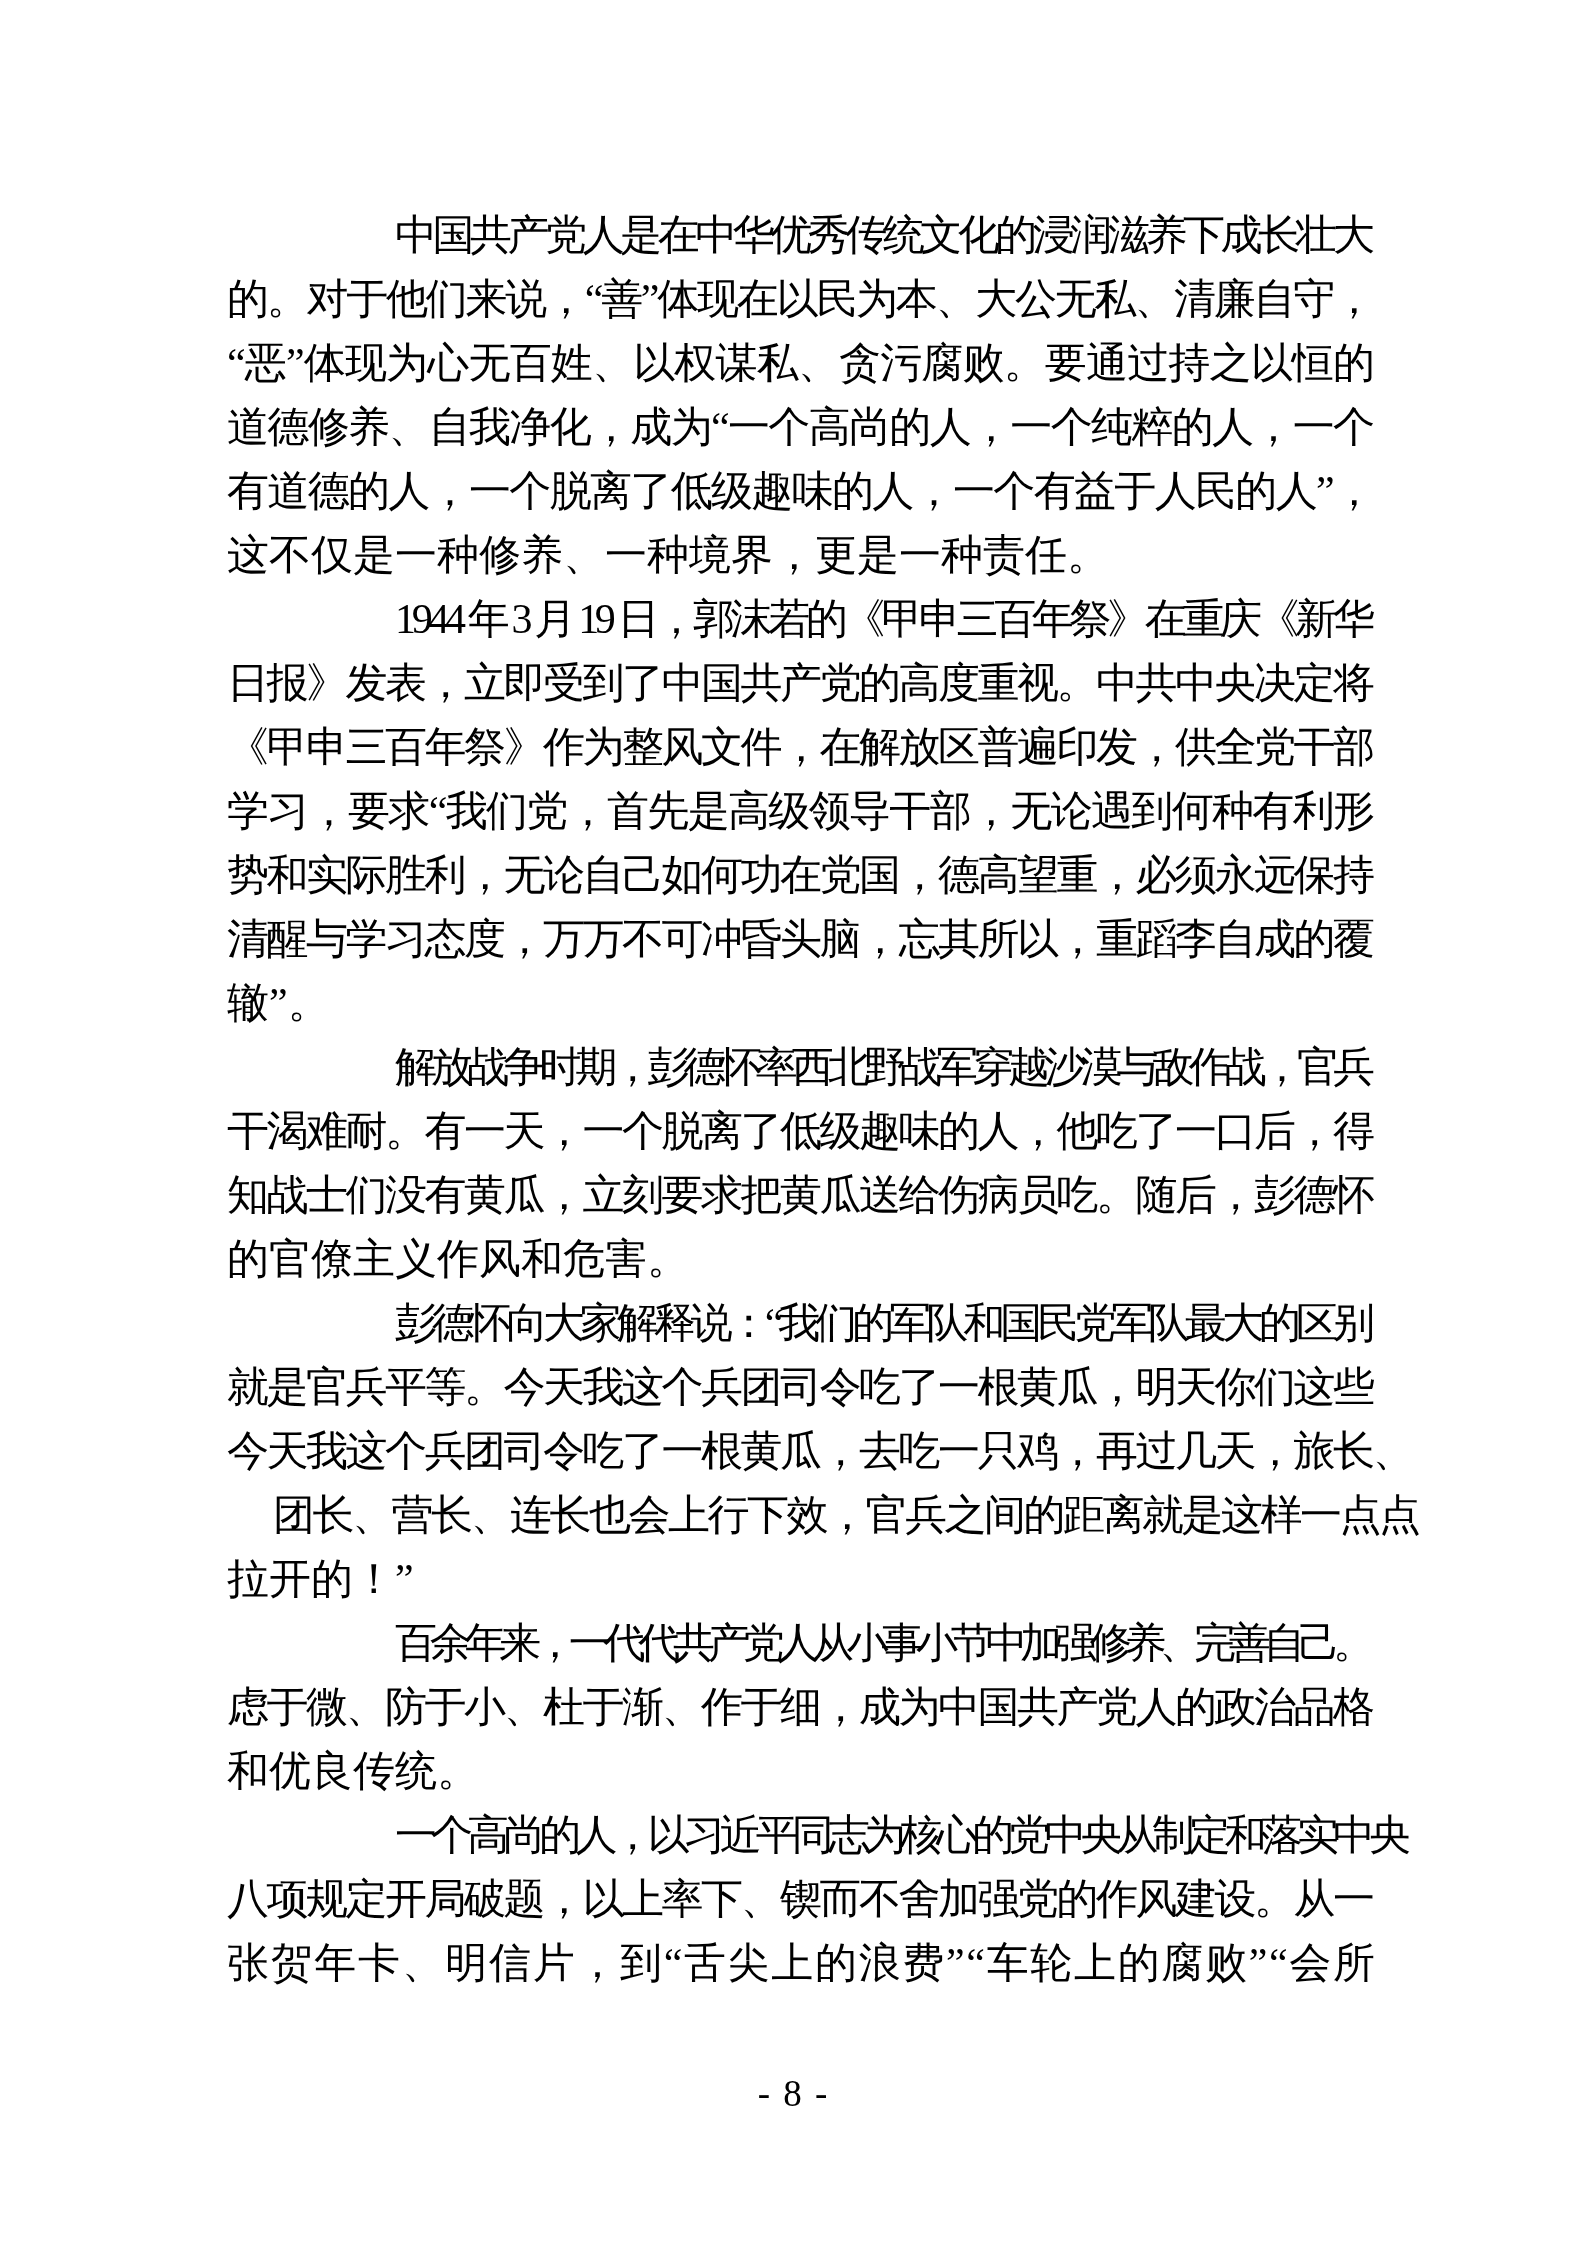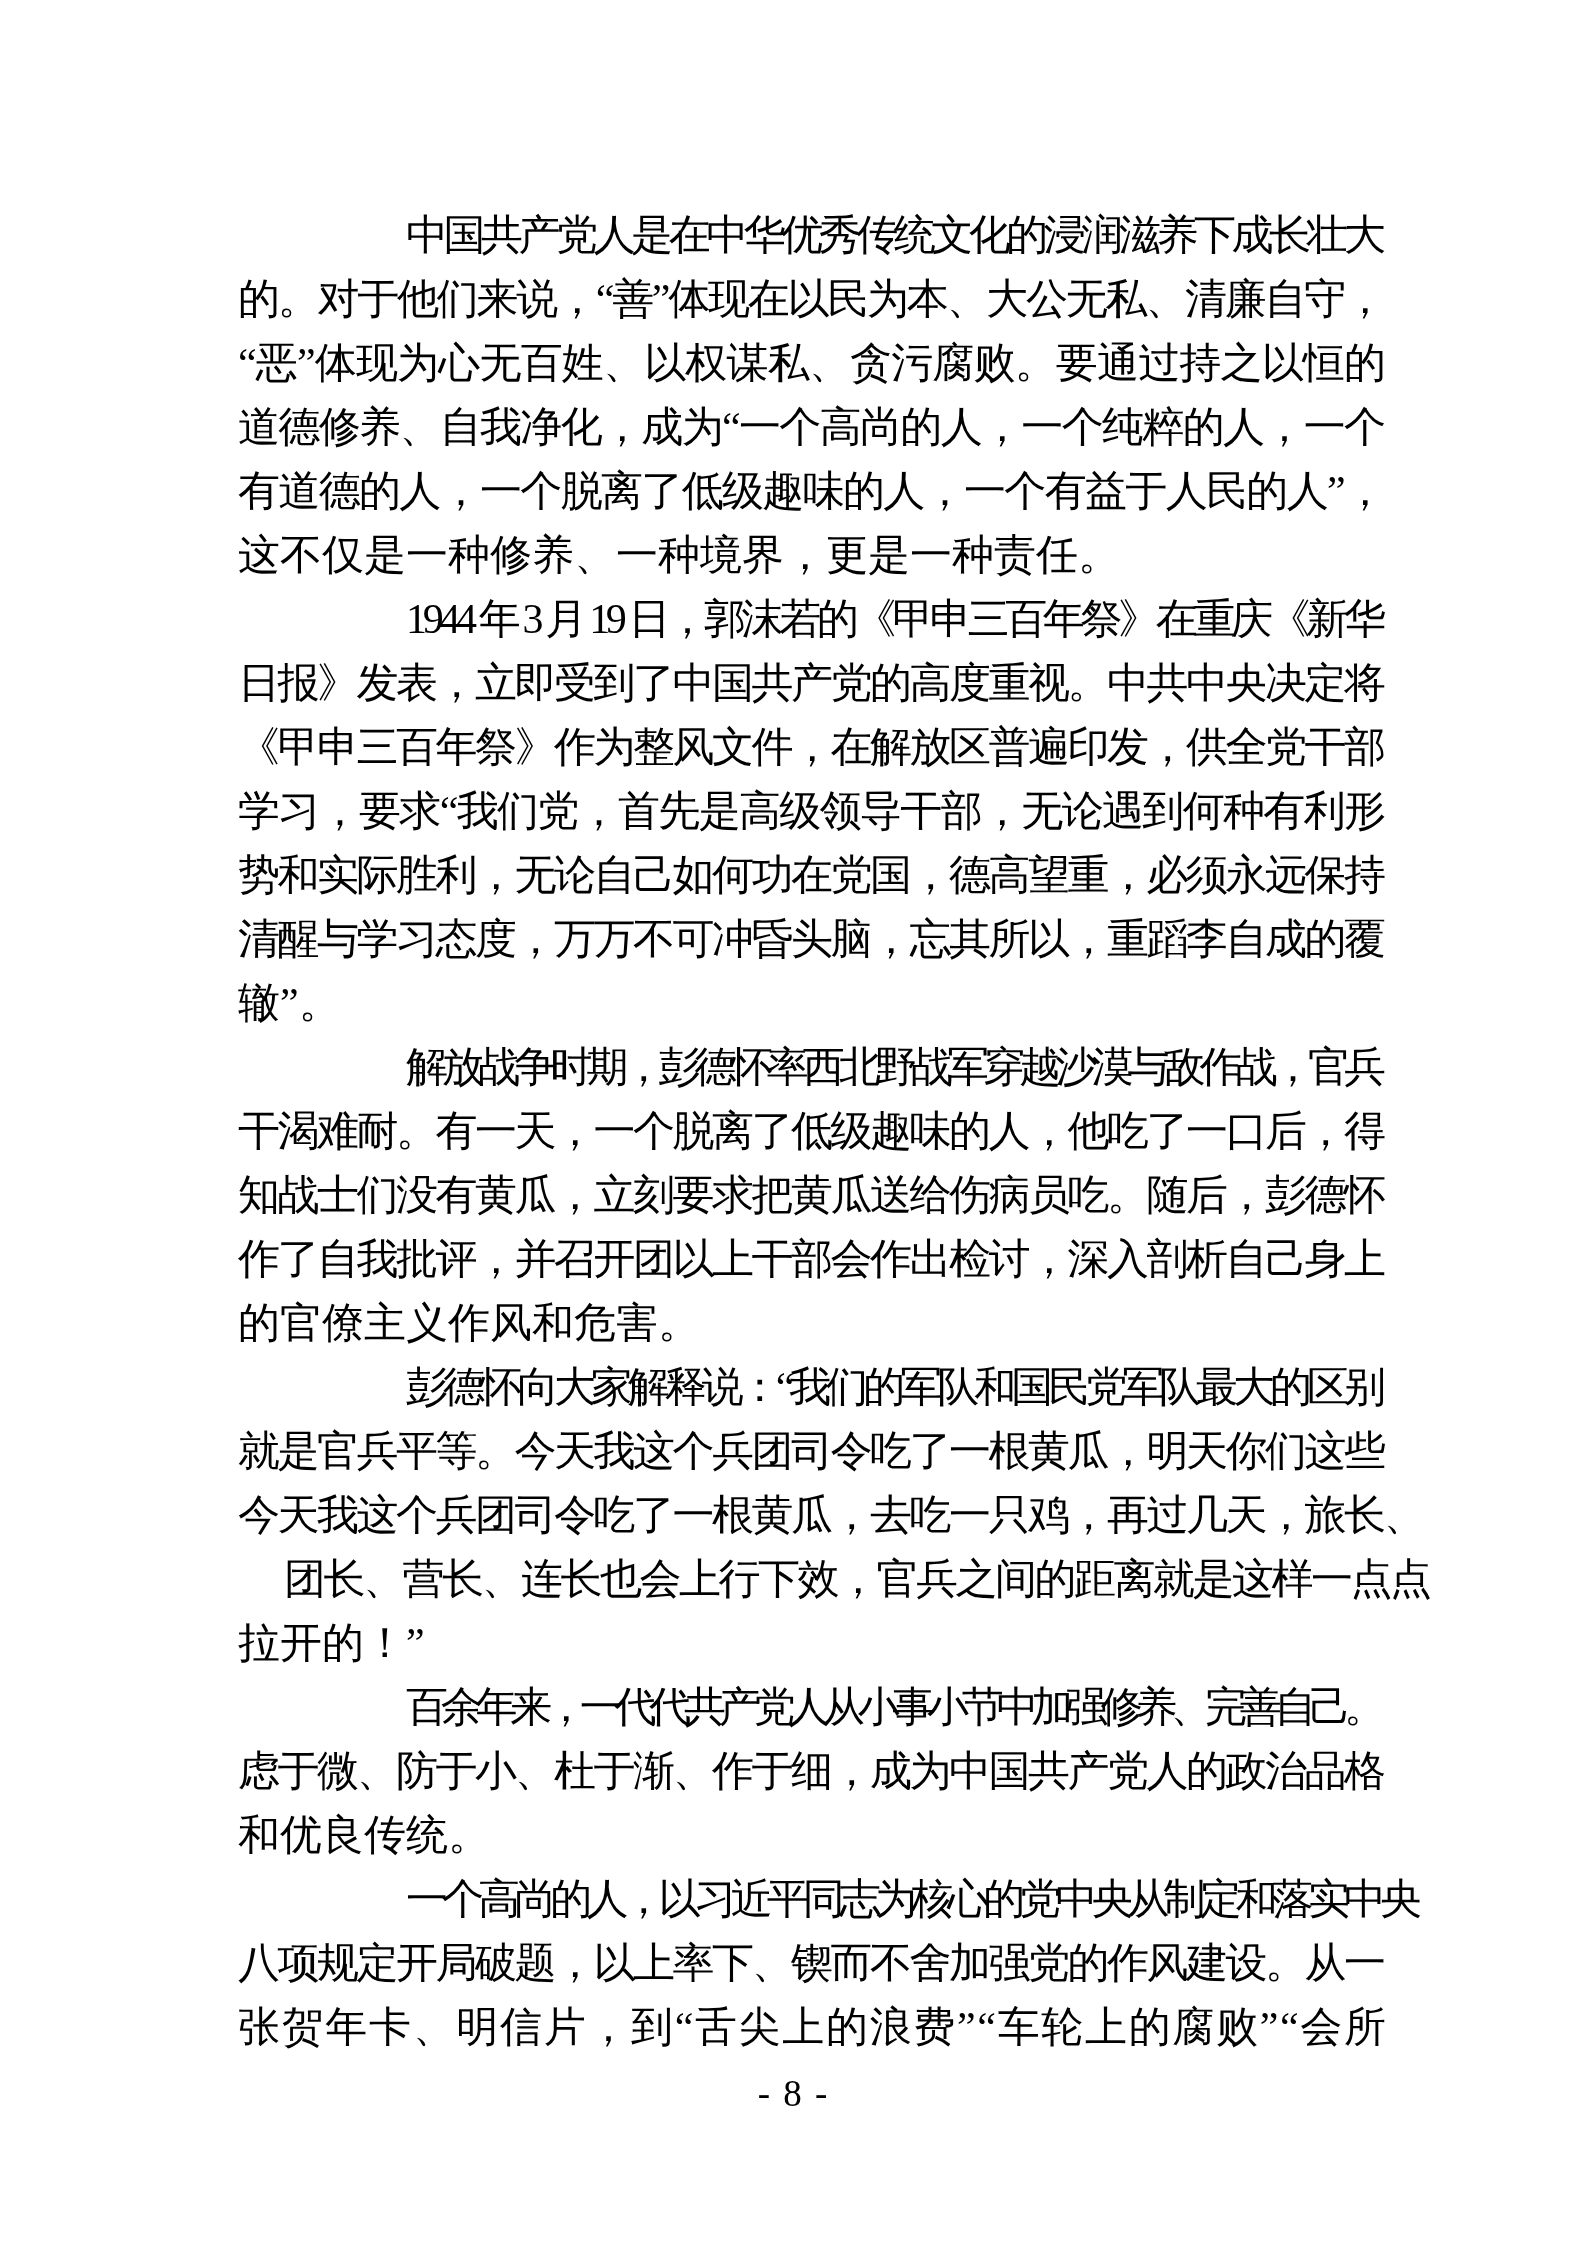--- a/index.html
+++ b/index.html
@@ -12,21 +12,21 @@
     width: 1587px;
     height: 2245px;
     margin: 0 auto;
     background: #ffffff;
     color: #000000;
     font-family: "Liberation Serif", serif;
     overflow: hidden;
   }
   .text-block {
     position: absolute;
-    left: 238px;
+    left: 227px;
     top: 203px;
     width: 1148px;
   }
   .para {
     margin: 0;
     padding: 0;
   }
   .line {
     height: 64px;
     line-height: 64px;
@@ -72,21 +72,20 @@
         <div class="line fit"><span style="letter-spacing: -2.5px;">《甲申三百年祭》作为整风文件，在解放区普遍印发，供全党干部</span></div>
         <div class="line fit"><span style="letter-spacing: -1.66629px;">学习，要求“我们党，首先是高级领导干部，无论遇到何种有利形</span></div>
         <div class="line fit"><span style="letter-spacing: -2.5px;">势和实际胜利，无论自己如何功在党国，德高望重，必须永远保持</span></div>
         <div class="line fit"><span style="letter-spacing: -2.5px;">清醒与学习态度，万万不可冲昏头脑，忘其所以，重蹈李自成的覆</span></div>
         <div class="line natural"><span>辙”。</span></div>
       </div>
       <div class="para">
         <div class="line first fit"><span style="letter-spacing: -5.92308px;">解放战争时期，彭德怀率西北野战军穿越沙漠与敌作战，官兵</span></div>
         <div class="line fit"><span style="letter-spacing: -2.5px;">干渴难耐。有一天，一个脱离了低级趣味的人，他吃了一口后，得</span></div>
         <div class="line fit"><span style="letter-spacing: -2.5px;">知战士们没有黄瓜，立刻要求把黄瓜送给伤病员吃。随后，彭德怀</span></div>
-        <div class="line fit"><span style="letter-spacing: -2.5px;">作了自我批评，并召开团以上干部会作出检讨，深入剖析自己身上</span></div>
         <div class="line natural"><span>的官僚主义作风和危害。</span></div>
       </div>
       <div class="para">
         <div class="line first fit"><span style="letter-spacing: -5.02524px;">彭德怀向大家解释说：“我们的军队和国民党军队最大的区别</span></div>
         <div class="line fit"><span style="letter-spacing: -2.5px;">就是官兵平等。今天我这个兵团司令吃了一根黄瓜，明天你们这些</span></div>
         <div class="line fit"><span style="letter-spacing: -2.5px;">今天我这个兵团司令吃了一根黄瓜，去吃一只鸡，再过几天，旅长、</span></div>
         <div class="line fit"><span style="letter-spacing: -2.5px; margin-left: 46px;">团长、营长、连长也会上行下效，官兵之间的距离就是这样一点点</span></div>
         <div class="line natural"><span>拉开的！”</span></div>
       </div>
       <div class="para">

